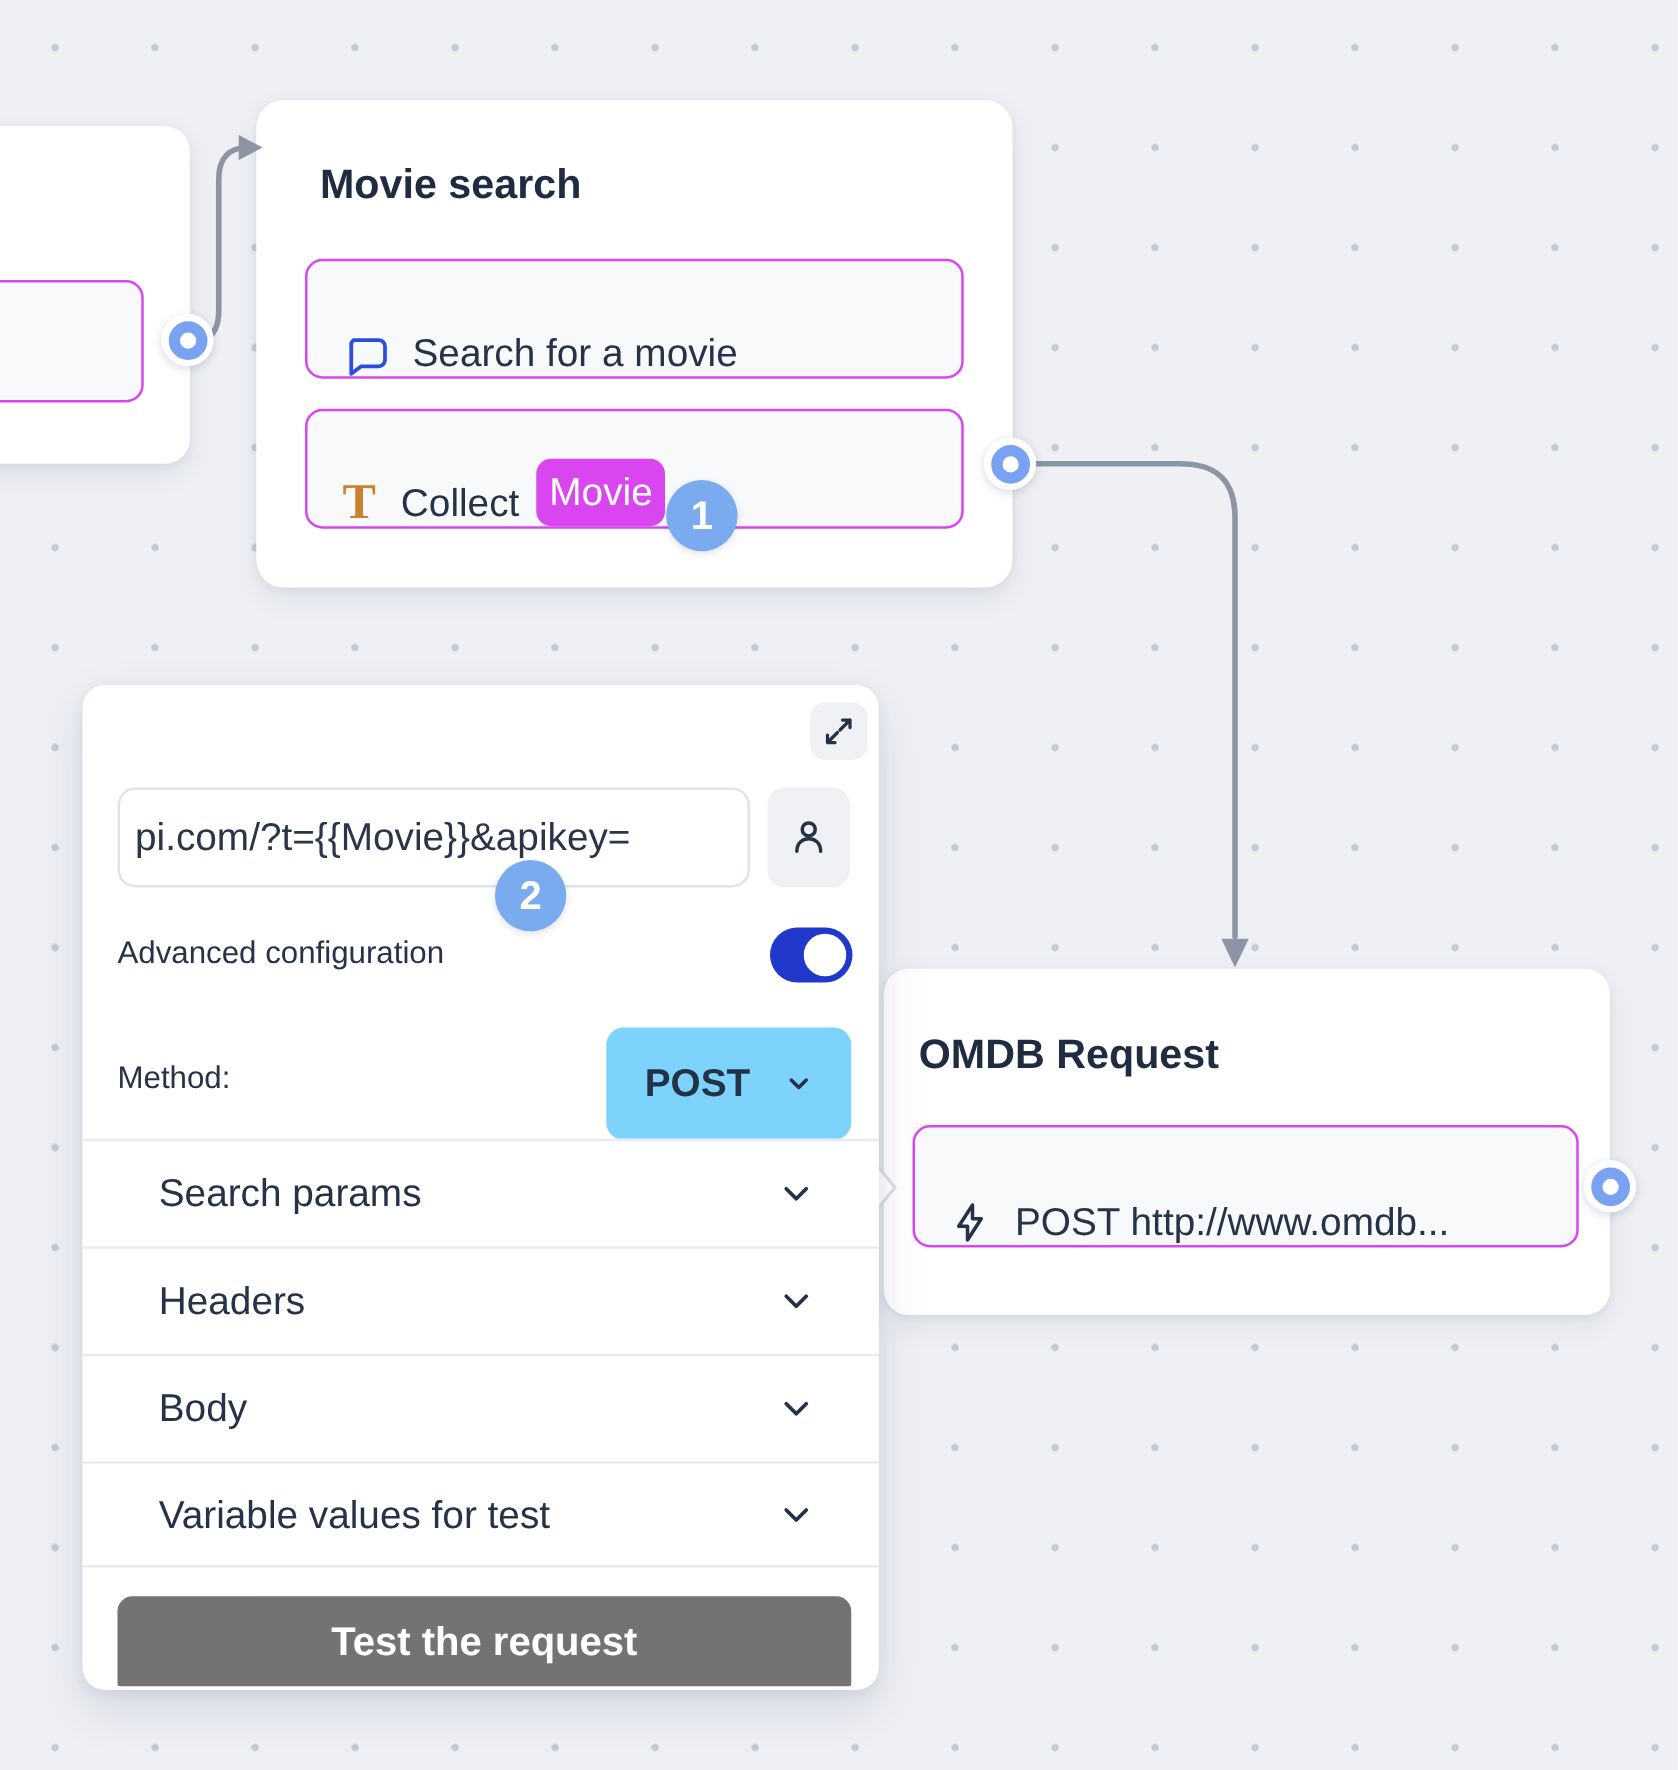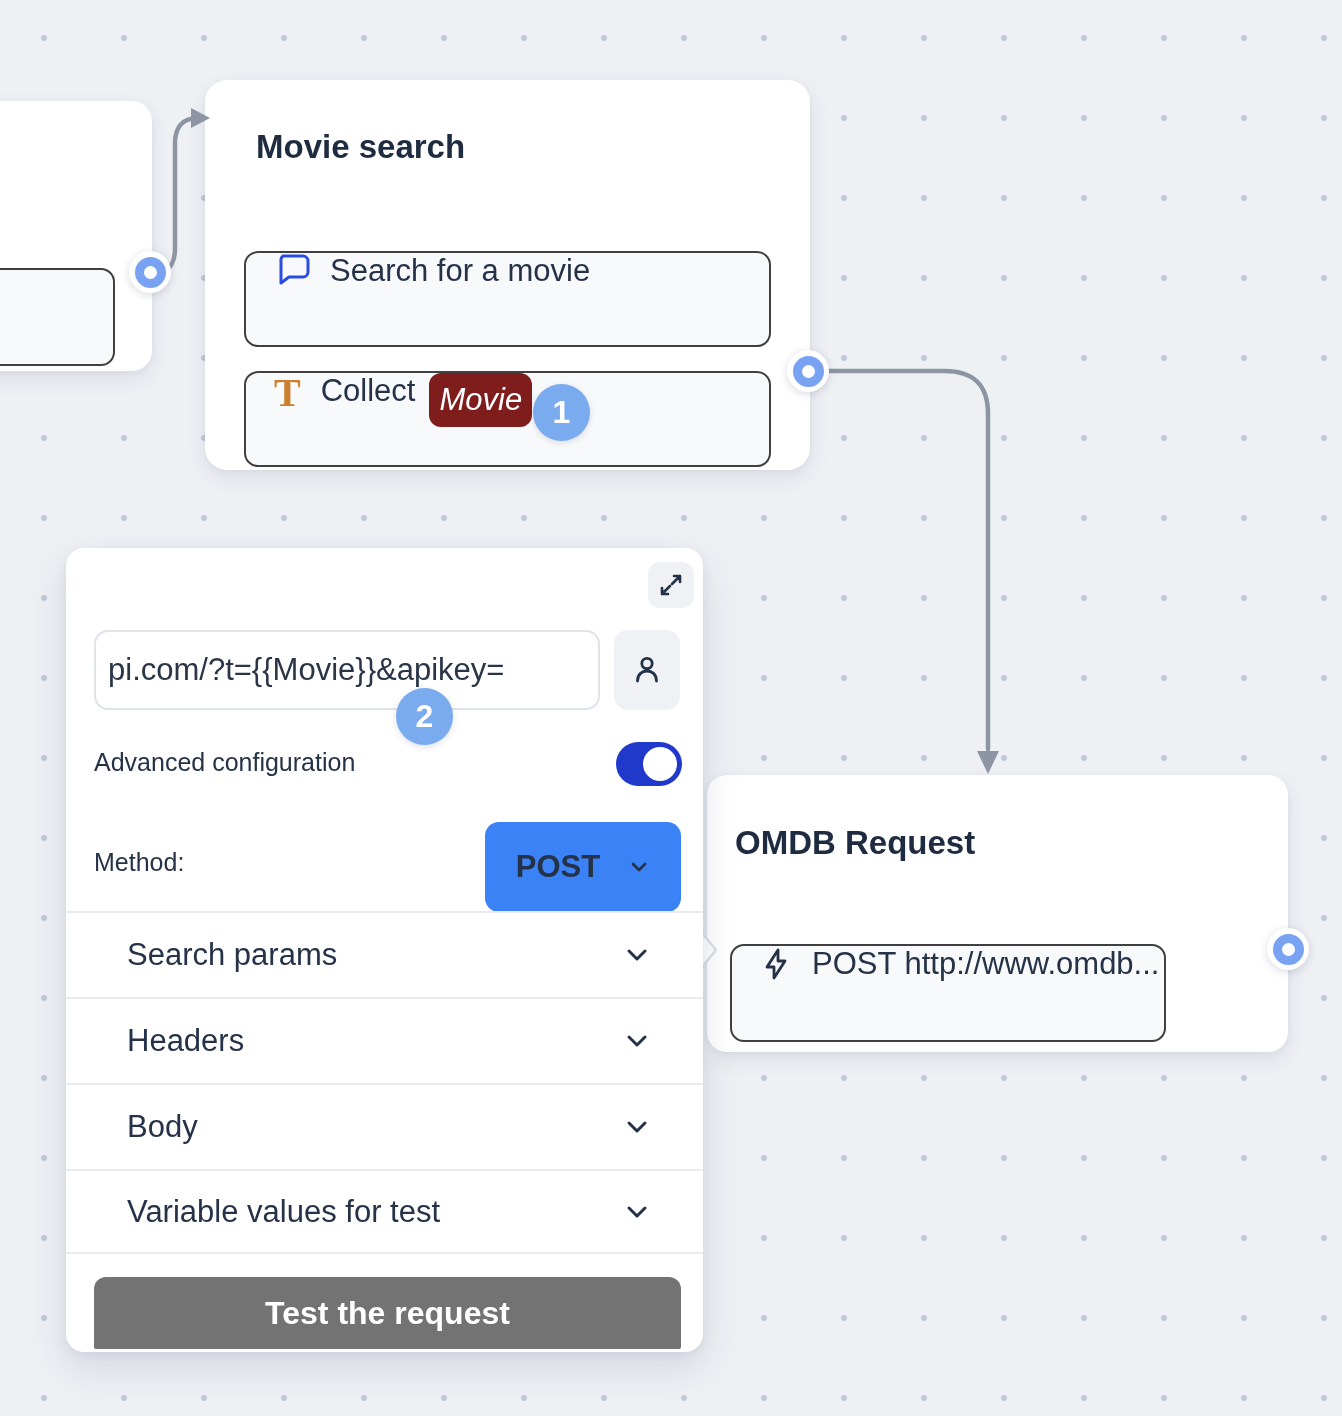--- a/index.html
+++ b/index.html
@@ -14,29 +14,29 @@
   .card{
     position:absolute; background:#ffffff; border-radius:22px;
     box-shadow:0 8px 22px rgba(45,55,90,.09), 0 2px 6px rgba(45,55,90,.05);
     z-index:2;
   }
   .node-title{
     font-size:33px; font-weight:700; color:#1f2b40; line-height:40px;
     position:absolute; white-space:nowrap;text-align:center;
   }
   .step-row{
-    position:absolute; background:#f8f9fb; border:2px solid #404040; border-radius:14px;
-    display:flex; align-items:flex-start; padding-left:28px; box-sizing:border-box;
-    font-size:31px; color:#253248; white-space:nowrap;margin-top:44px;
+    position:absolute; background:#f8f9fb; border:2px solid #d946ef; border-radius:14px;
+    display:flex; align-items:flex-end; padding-left:28px; box-sizing:border-box;
+    font-size:31px; color:#253248; white-space:nowrap;
   }
   .step-row .icon{display:inline-flex; margin-right:20px; flex:0 0 auto;}
   .var-badge{
     display:inline-flex; align-items:center; justify-content:center;
-    background:#7f1d1d; color:#ffffff; border-radius:12px; height:54px;
-    padding:0 10px; margin-left:14px; font-size:31px;font-style:italic;
+    background:#d946ef; color:#ffffff; border-radius:12px; height:54px;
+    padding:0 10px; margin-left:14px; font-size:31px;
   }
   .t-glyph{font-family:"Liberation Serif", serif; font-weight:700; font-size:40px; color:#c9802f; line-height:1;}
   
   .port{position:absolute; width:42px; height:42px; transform:translate(-50%,-50%);
     background:#ffffff; border-radius:50%; z-index:6;
     box-shadow:0 2px 8px rgba(45,55,90,.18); display:flex; align-items:center; justify-content:center;}
   .port .ring{width:31px;height:31px;border-radius:50%;background:#ffffff;border:9.5px solid #7aa2f2;box-sizing:border-box;}
   
   .num-badge{
     position:absolute; width:57px; height:57px; border-radius:50%; background:#7aabee;
@@ -62,21 +62,21 @@
     outline:none;
   }
   .panel-label{position:absolute; font-size:25px; color:#253248; white-space:nowrap;}
   .toggle{
     position:absolute; left:550px; top:742px2; width:66px; height:44px; border-radius:22px;
     background:#2139cb; cursor:pointer;
   }
   .toggle .knob{position:absolute; right:5px; top:5px; width:34px; height:34px; border-radius:50%; background:#ffffff;}
   .select-box{
     position:absolute; left:419px; top:274px; width:196px; height:90px; border-radius:14px;
-    background:#3b82f6; display:flex; align-items:center; justify-content:center; gap:28px;
+    background:#7dd3fc; display:flex; align-items:center; justify-content:center; gap:28px;
     font-size:31px; font-weight:700; color:#243247; cursor:pointer;
   }
   .section-row{
     position:absolute; left:0; width:637px; height:86px; border-top:2px solid #e9ebef;
     display:flex; align-items:center; box-sizing:border-box; padding:0 52px 0 61px;
     font-size:31px; color:#253248; cursor:pointer; background:#ffffff;
   }
   .section-row .spacer{flex:1;}
   .test-btn{
     position:absolute; left:28px; top:729px; width:587px; height:72px;
@@ -124,21 +124,21 @@
       <span class="var-badge">Movie</span>
     </div>
   </div>
   <div class="port" style="left:808px; top:371px;">
       <div class="ring"></div>
     </div>
   <div class="num-badge" style="left:533px; top:384px;">1</div>
 
   <div class="card" style="left:707px; top:775px; width:581px; height:277px; border-radius:20px;">
     <div class="node-title" style="left:28px; top:48px;">OMDB Request</div>
-    <div class="step-row" style="left:23px; top:125px; width:436px; height:98px; padding-left:26px;">
+    <div class="step-row" style="left:23px; top:125px; width:533px; height:98px; padding-left:26px;">
       <span class="icon" style="margin-right:18px;">
         <svg width="36" height="36" viewBox="0 0 36 36">
           <path d="M20 4 L9 21 h7 L16 32 L27 15 h-7 Z" fill="none" stroke="#243247" stroke-width="2.8" stroke-linejoin="round"></path>
         </svg>
       </span>
       <span>POST http://www.omdb...</span>
     </div>
   </div>
   <svg class="notch" style="left:696px; top:926px;" width="30" height="48" viewBox="0 0 30 48">
     <path d="M2 2 L20 24 L2 46" fill="#ffffff" stroke="#dbe0e8" stroke-width="2.5" stroke-linejoin="round"></path>

